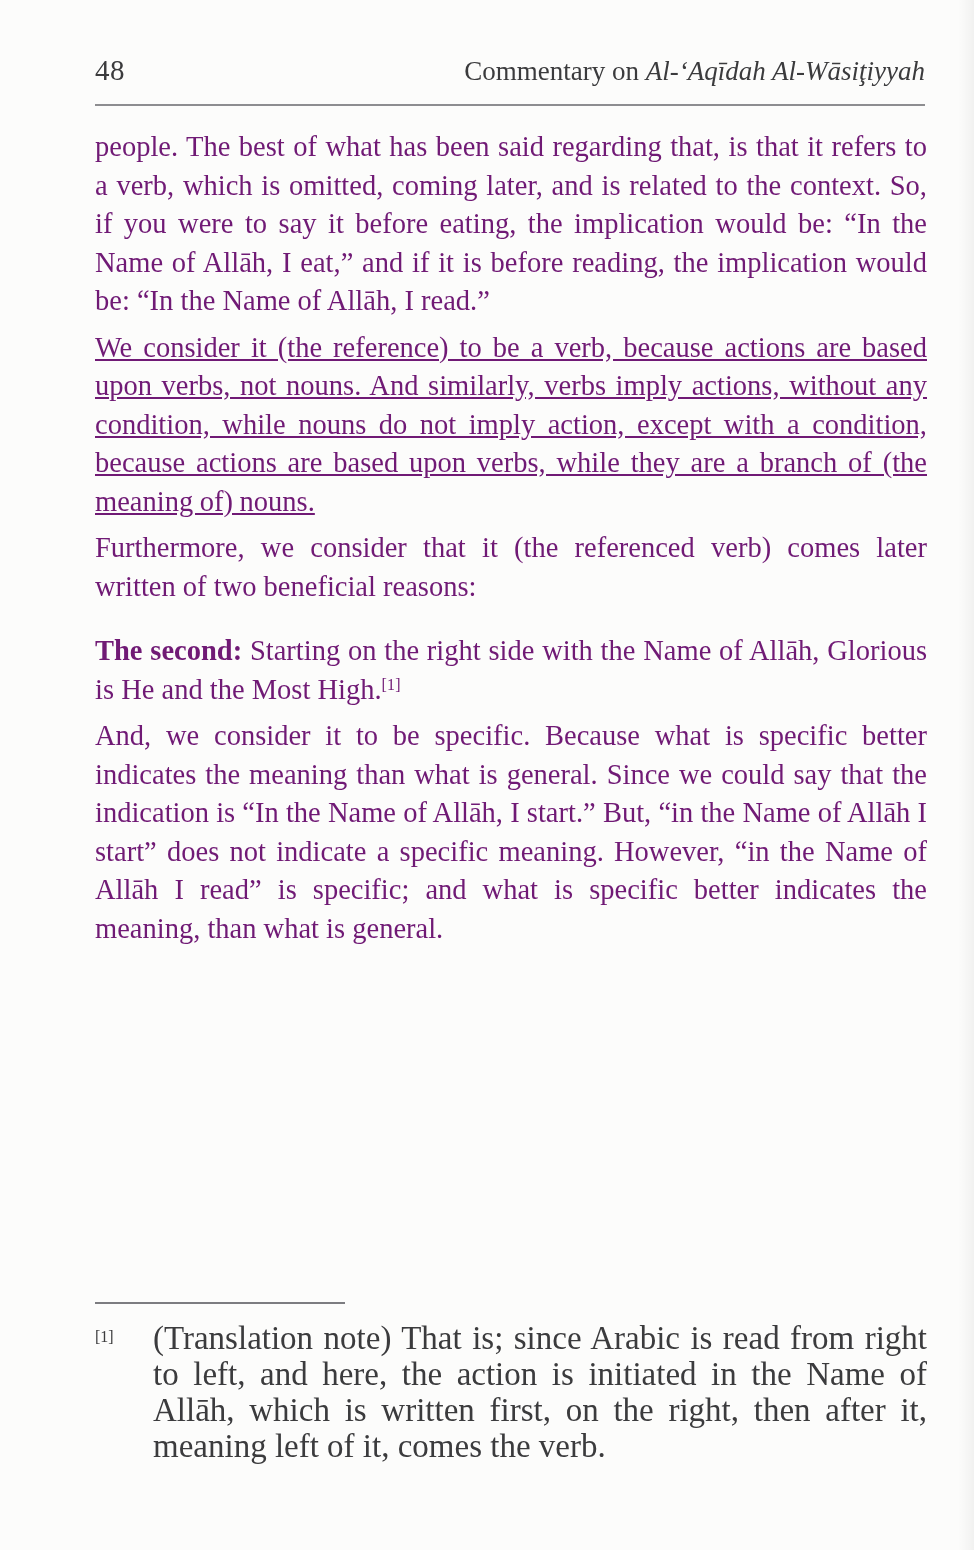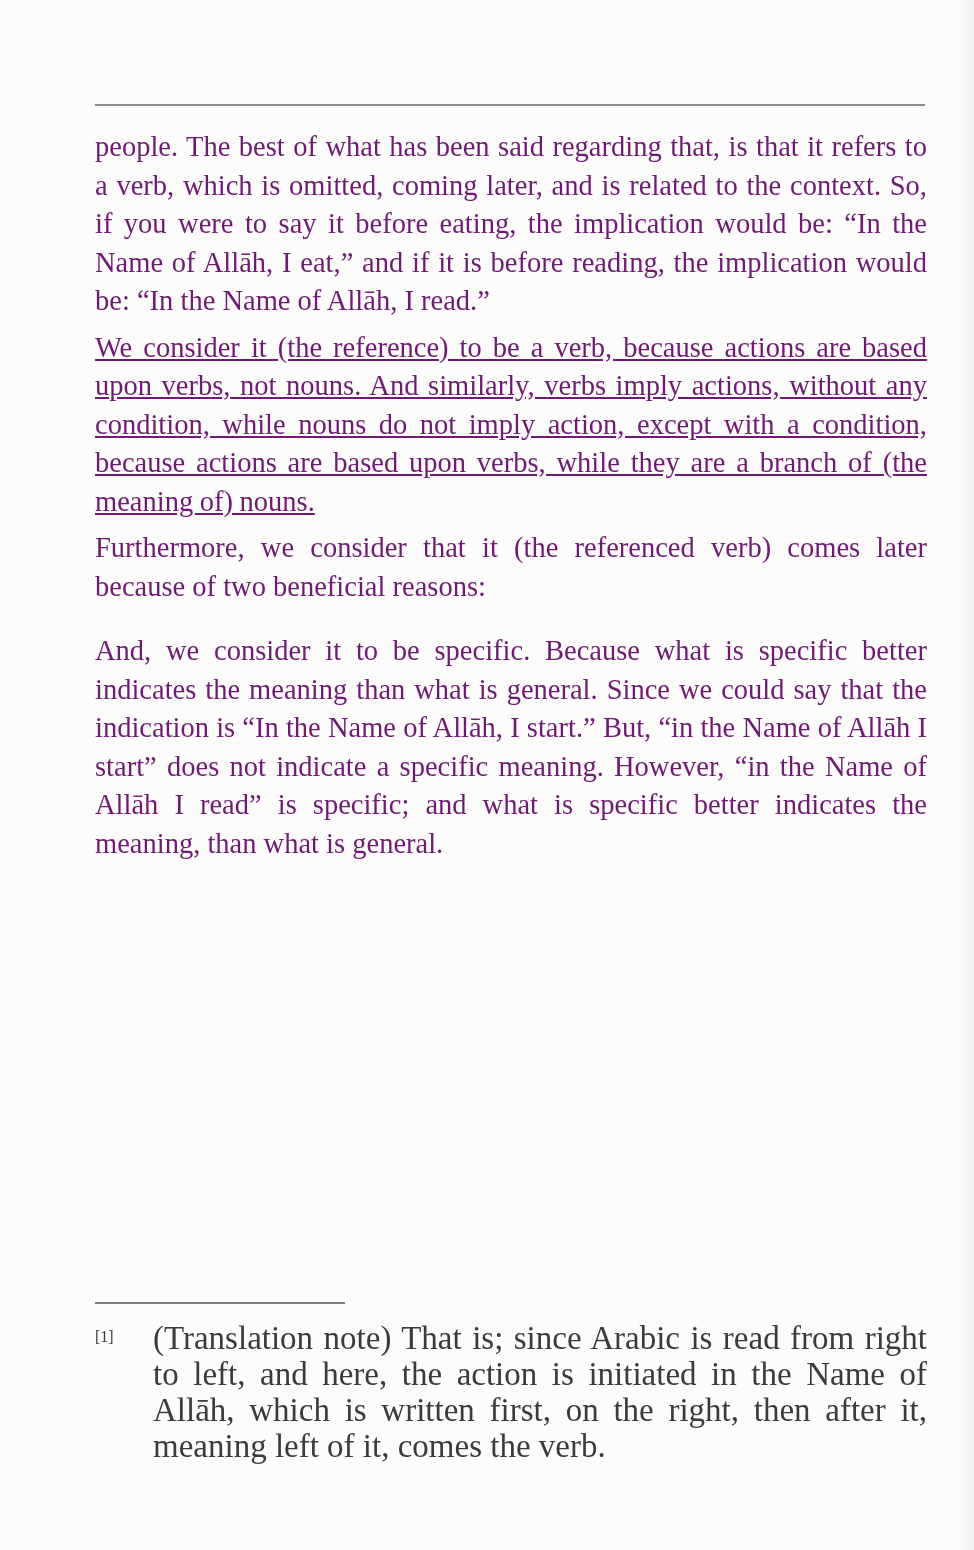--- a/index.html
+++ b/index.html
@@ -143,31 +143,36 @@
     height: 100%;
     background: linear-gradient(to right, rgba(0,0,0,0), rgba(0,0,0,0.045));
     pointer-events: none;
   }
 </style>
 </head>
 <body>
 
 <div class="page">
 
+  <div class="running-head">
+    <span class="folio">48</span>
+    <span class="head-title"><span>Commentary on </span><span class="ital">Al-‘Aqīdah Al-Wāsiţiyyah</span></span>
+  </div>
   <div class="head-rule"></div>
 
   <div class="body-col">
 
     <p class="para gap-sm">people. The best of what has been said regarding that, is that it refers to a verb, which is omitted, coming later, and is related to the context. So, if you were to say it before eating, the implication would be: “In the Name of Allāh, I eat,” and if it is before reading, the implication would be: “In the Name of Allāh, I read.”</p>
 
     <p class="para gap-sm tight">We consider it (the reference) to be a verb, because actions are based upon verbs, not nouns. And similarly, verbs imply actions, without any condition, while nouns do not imply action, except with a condition, because actions are based upon verbs, while they are a branch of (the meaning of) nouns.</p>
 
-    <p class="para gap-lg">Furthermore, we consider that it (the referenced verb) comes later because of two beneficial reasons:</p>
+    <p class="para gap-lg">Furthermore, we consider that it (the referenced verb) comes later written of two beneficial reasons:</p>
 
 
+    <p class="para gap-sm"><span class="lead">The second:</span><span> Starting on the right side with the Name of Allāh, Glorious is He and the Most High.</span><sup class="fn-ref">[1]</sup></p>
 
     <p class="para">And, we consider it to be specific. Because what is specific better indicates the meaning than what is general. Since we could say that the indication is “In the Name of Allāh, I start.” But, “in the Name of Allāh I start” does not indicate a specific meaning. However, “in the Name of Allāh I read” is specific; and what is specific better indicates the meaning, than what is general.</p>
 
   </div>
 
   <div class="footnote-rule"></div>
   <div class="footnote">
     <span class="fn-marker">[1]</span>
     <span class="fn-body">(Translation note) That is; since Arabic is read from right to left, and here, the action is initiated in the Name of Allāh, which is written first, on the right, then after it, meaning left of it, comes the verb.</span>
   </div>

